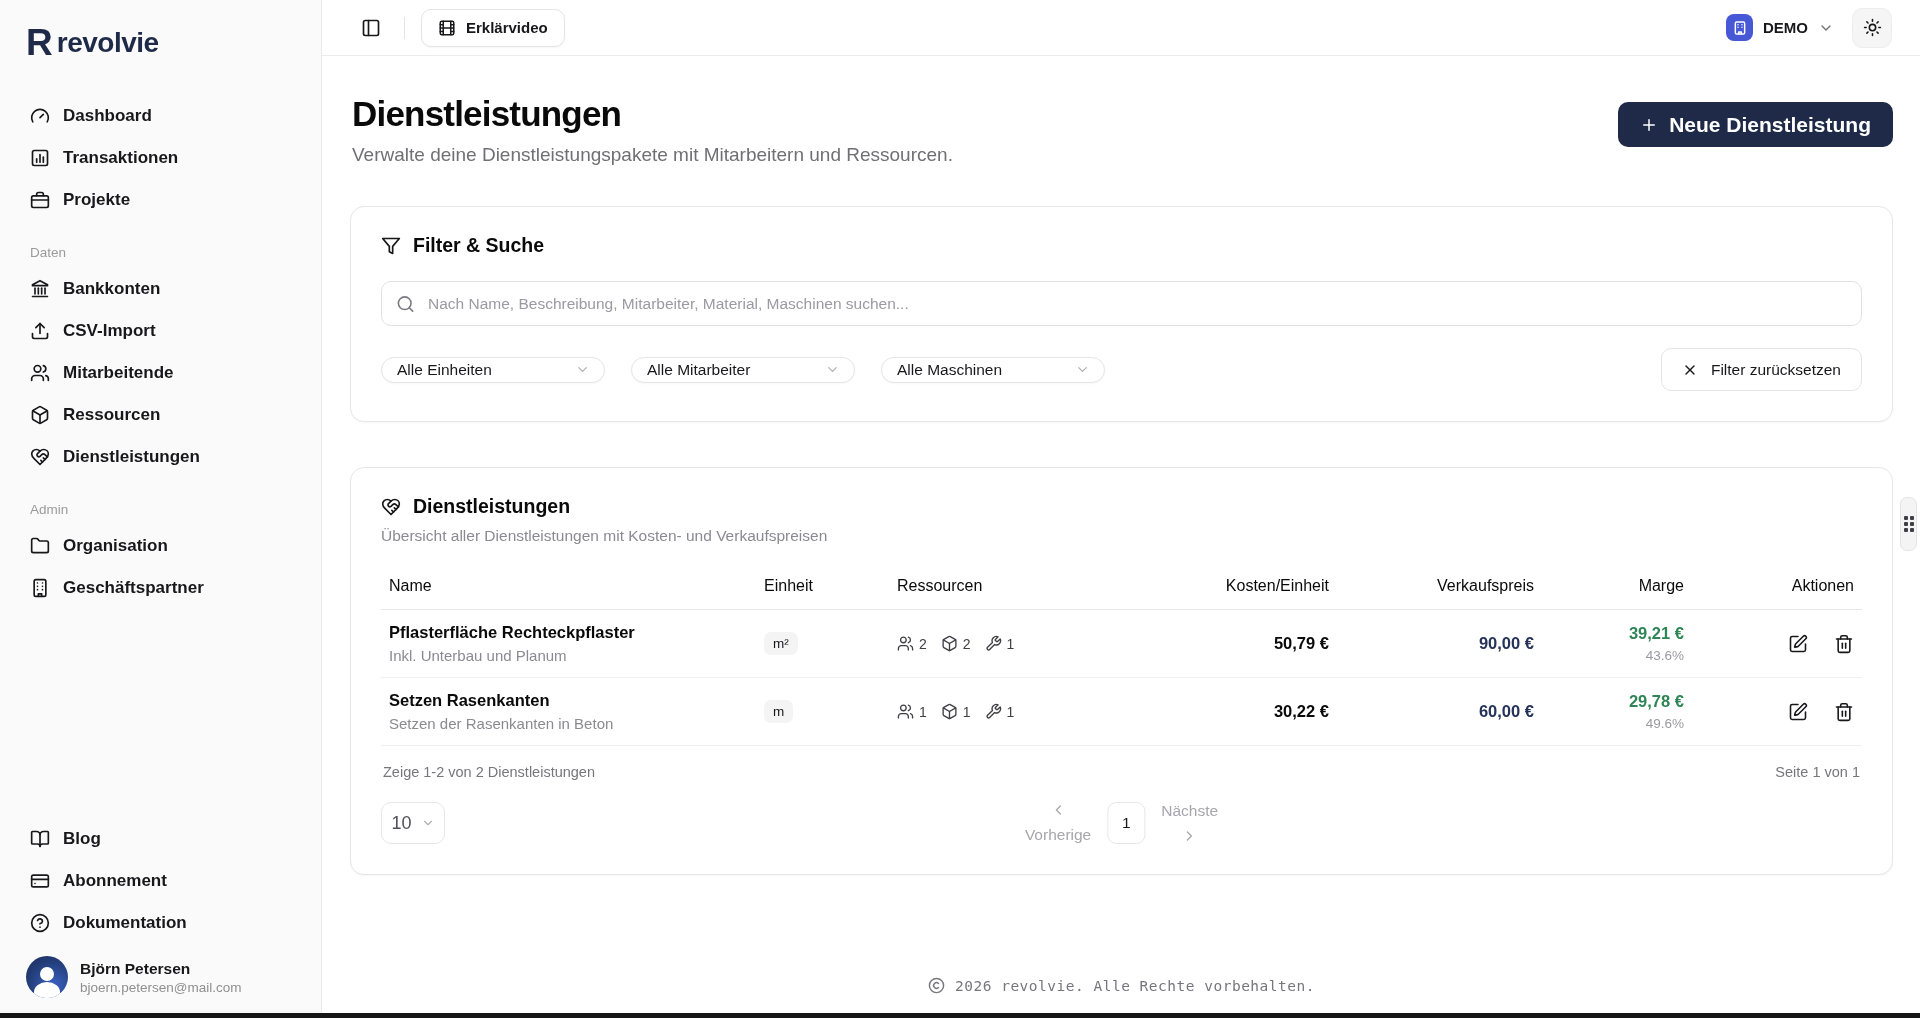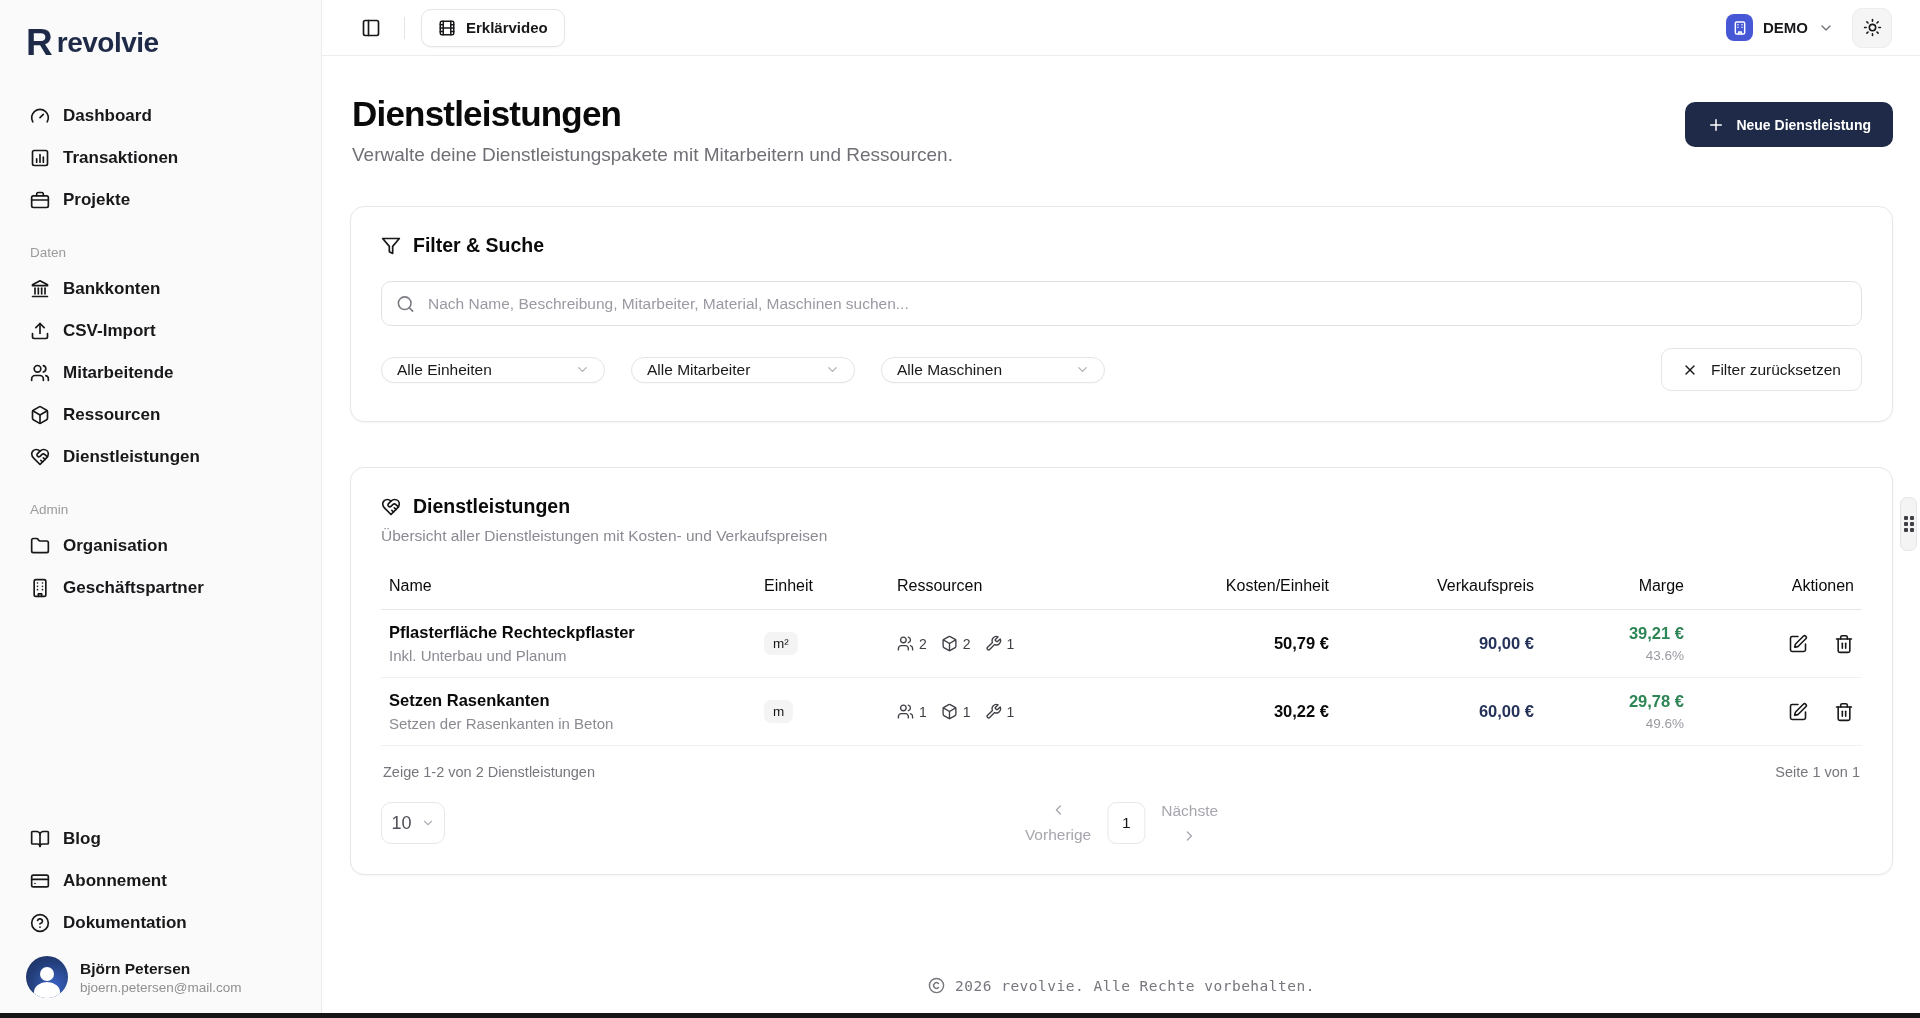--- a/index.html
+++ b/index.html
@@ -40,21 +40,21 @@
   .org-badge .ic svg { stroke-width:2.2; }
   .org-name { font-size:15px; font-weight:600; color:#18181b; }
   .org-chevron { color:#71717a; width:16px; height:16px; }
   .theme-btn { width:40px; height:40px; border-radius:10px; background:#f5f5f5; border:1px solid #ededed; display:flex; align-items:center; justify-content:center; color:#18181b; cursor:pointer; }
   .theme-btn .ic { width:19px; height:19px; }
 
   .content { flex:1; overflow:hidden; padding:38px 27px 0 28px; display:flex; flex-direction:column; }
   .page-head { display:flex; align-items:flex-start; justify-content:space-between; padding:0 0 0 2px; }
   .page-title { font-size:35px; font-weight:800; letter-spacing:-0.8px; color:#0a0a0a; }
   .page-sub { font-size:19px; color:#6f6f76; margin-top:10px; }
-  .primary-btn { display:flex; align-items:center; gap:11px; height:45px; padding:0 22px; border:none; border-radius:10px; background:#1e2a47; color:#fff; font-size:14px; font-weight:600; cursor:pointer; margin-top:8px; font-family:inherit; }
+  .primary-btn { display:flex; align-items:center; gap:11px; height:45px; padding:0 22px; border:none; border-radius:10px; background:#1e2a47; color:#fff; font-size:21px; font-weight:600; cursor:pointer; margin-top:8px; font-family:inherit; }
   .primary-btn .ic { width:18px; height:18px; }
 
   .card { background:#fff; border:1px solid #e7e7e9; border-radius:14px; box-shadow:0 1px 2px rgba(0,0,0,.04); }
   .filter-card { margin-top:40px; padding:27px 30px 30px; }
   .card-title-row { display:flex; align-items:center; gap:12px; }
   .card-title { font-size:19.5px; font-weight:700; color:#0a0a0a; }
   .card-sub { font-size:15.5px; color:#8a8a92; margin-top:9px; }
   .search-wrap { margin-top:24px; position:relative; }
   .search-wrap .ic { position:absolute; left:15px; top:50%; transform:translateY(-50%); color:#7a7a82; width:19px; height:19px; }
   .search-input { width:100%; height:45px; border:1px solid #e2e2e4; border-radius:10px; padding:0 16px 0 46px; font-size:15.5px; color:#18181b; font-family:inherit; background:#fff; outline:none; }

